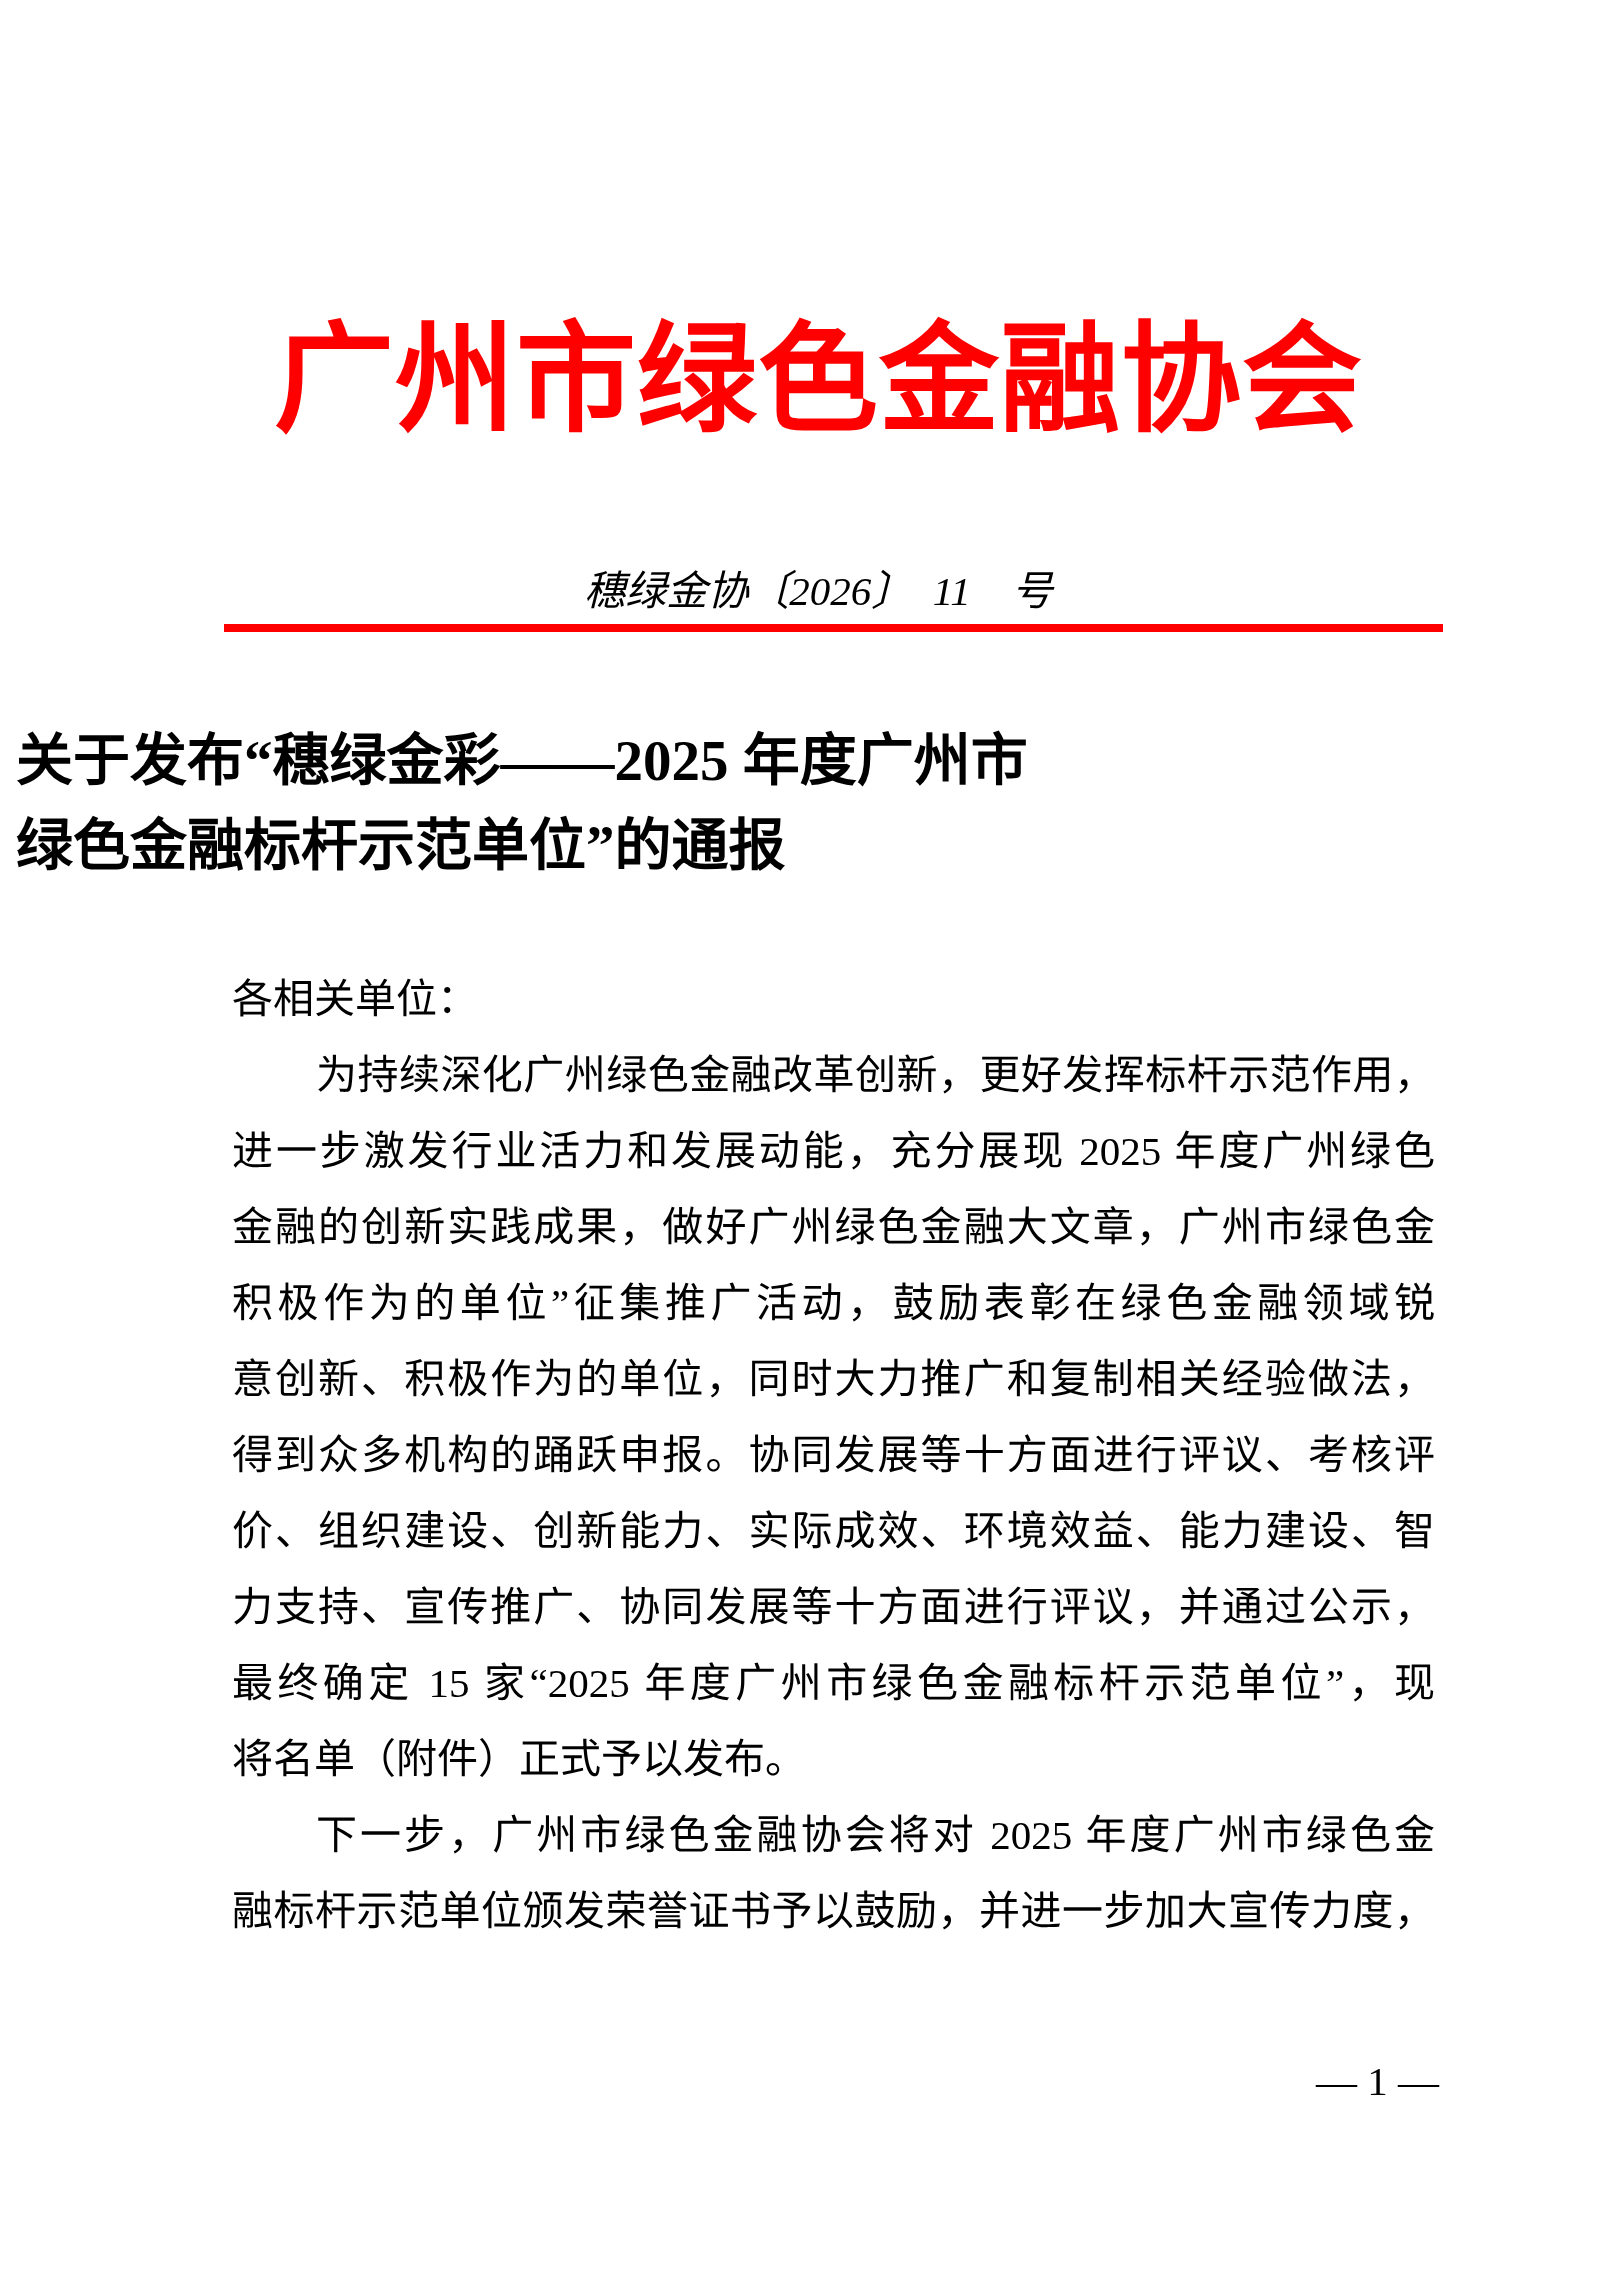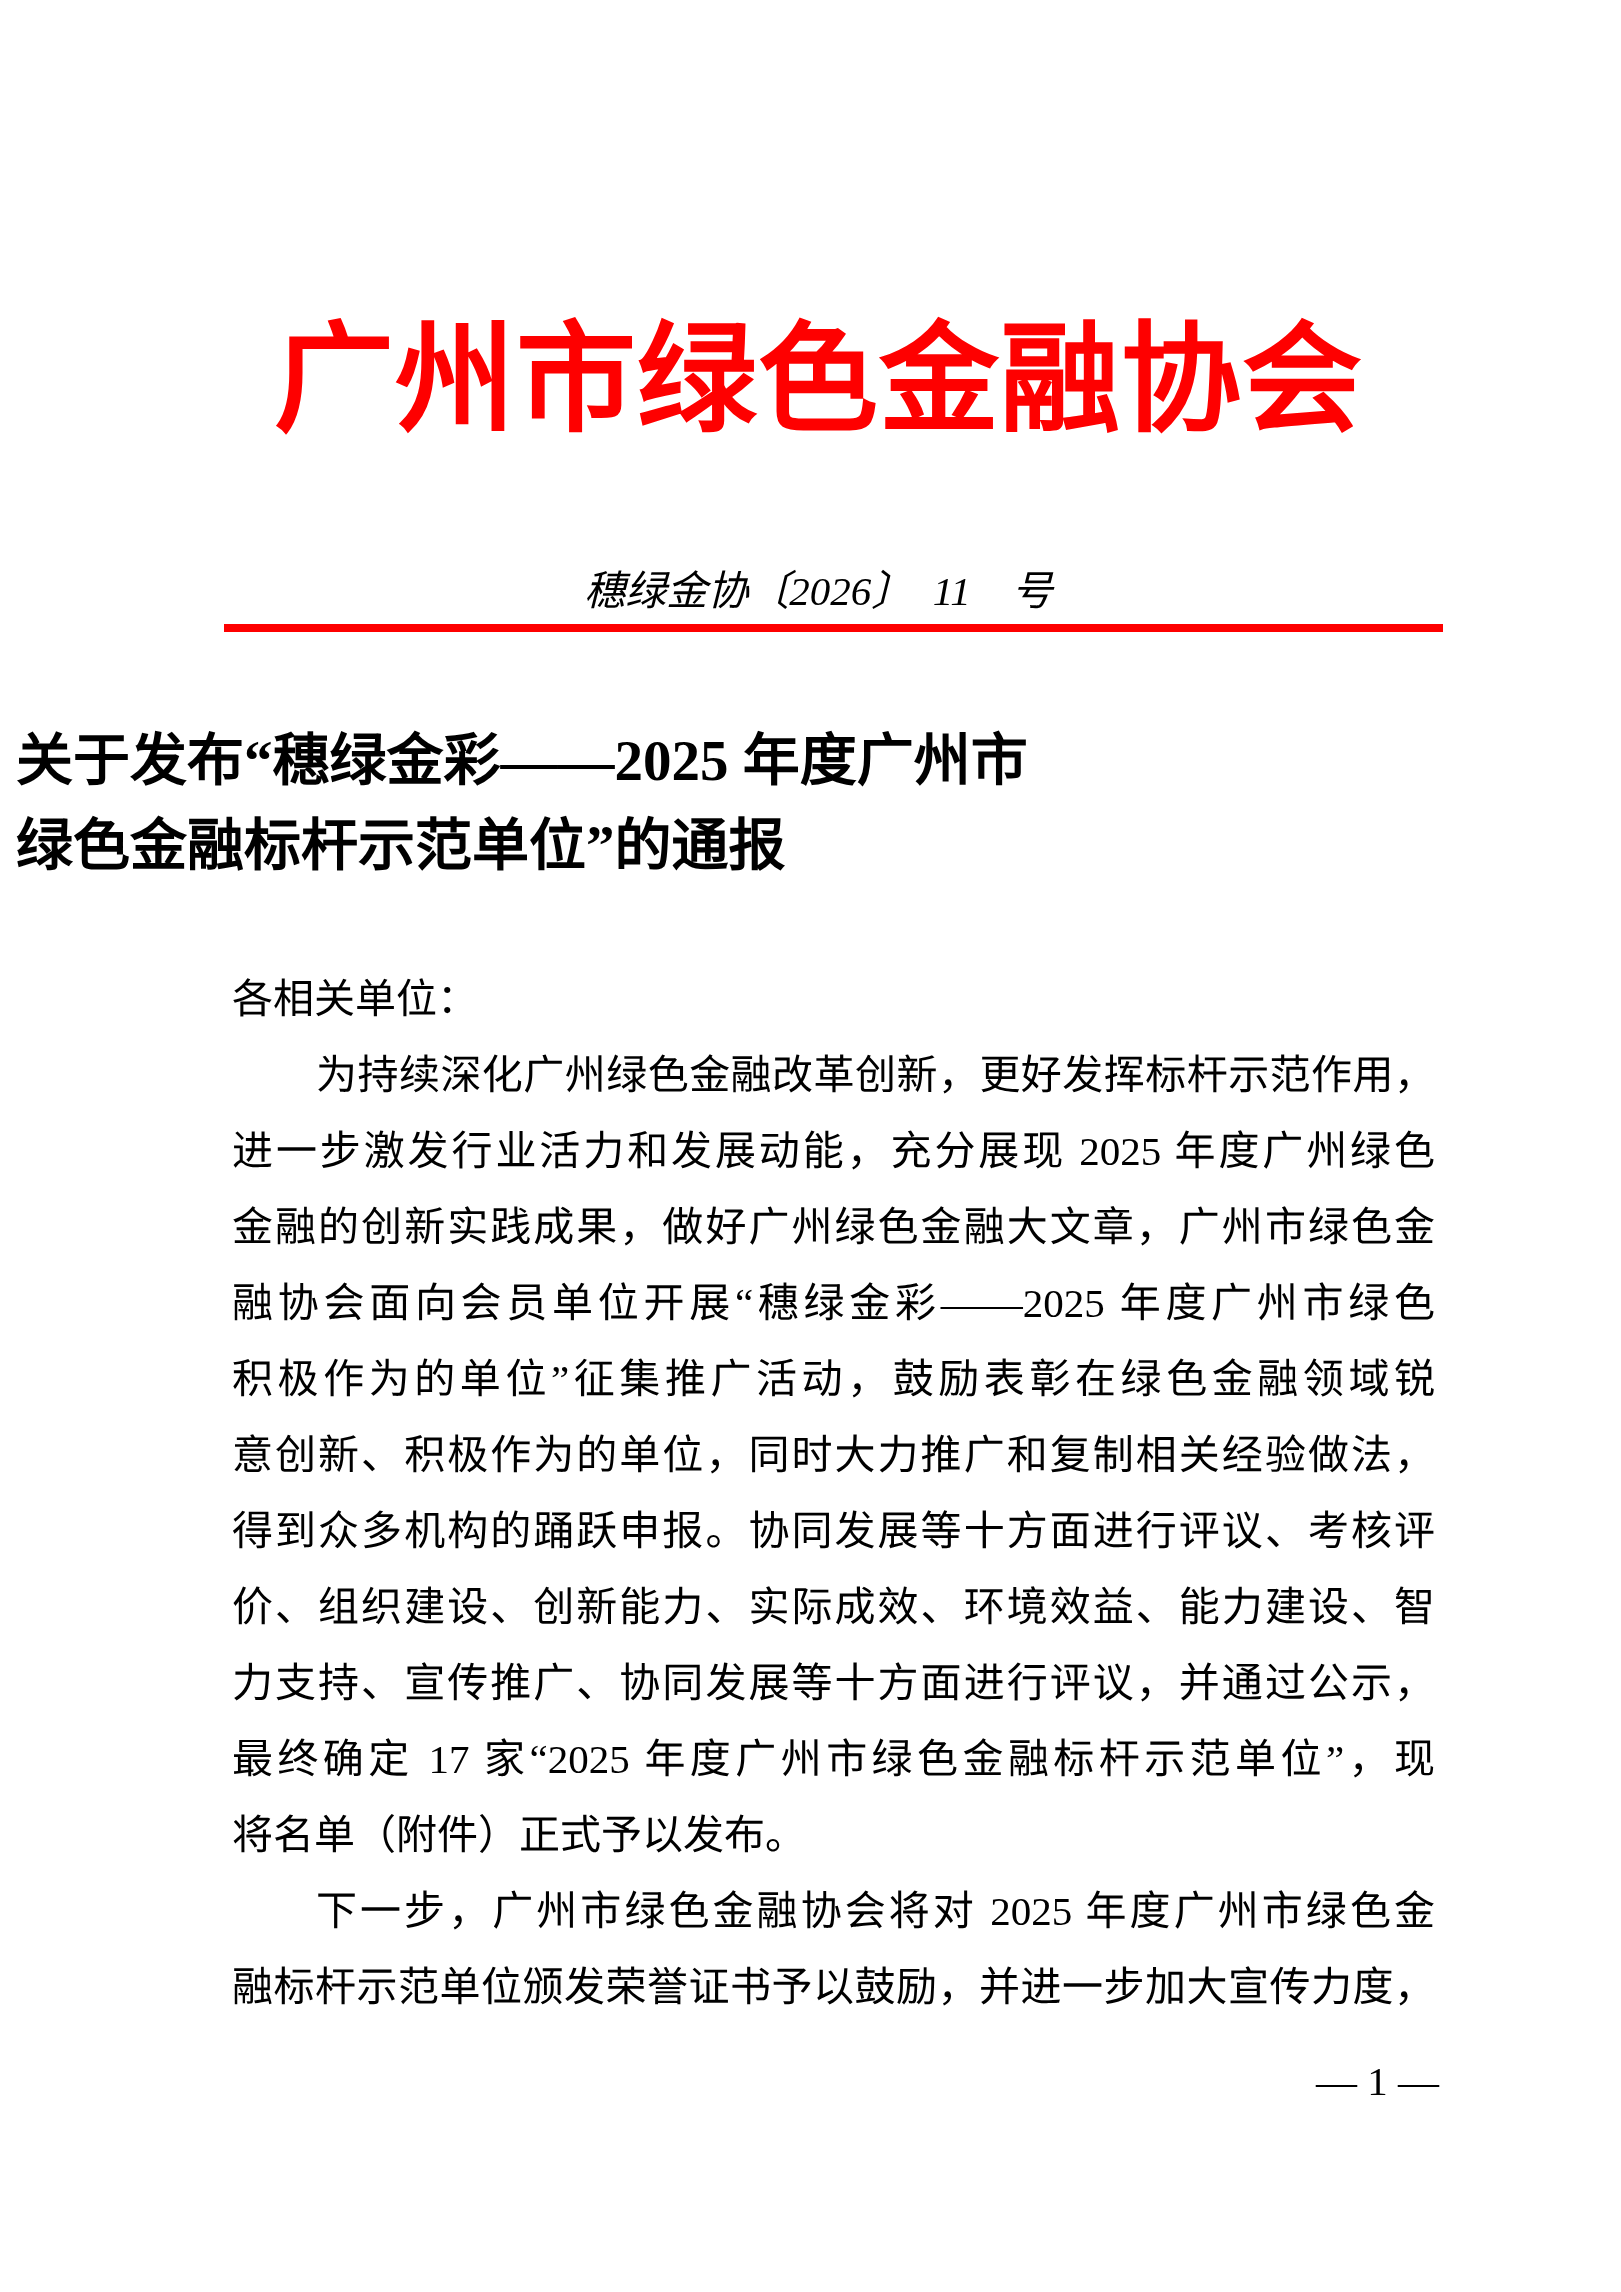--- a/index.html
+++ b/index.html
@@ -111,27 +111,26 @@
   <h2 class="doc-title">
     <span class="title-line">关于发布“穗绿金彩——2025 年度广州市</span>
     <span class="title-line">绿色金融标杆示范单位”的通报</span>
   </h2>
 
   <div class="doc-body">
     <div class="body-line no-fill">各相关单位：</div>
     <div class="body-line indent">为持续深化广州绿色金融改革创新，更好发挥标杆示范作用，</div>
     <div class="body-line">进一步激发行业活力和发展动能，充分展现 2025 年度广州绿色</div>
     <div class="body-line">金融的创新实践成果，做好广州绿色金融大文章，广州市绿色金</div>
-    <div class="body-line">融协会面向会员单位开展“穗绿金彩——2025 年度广州市绿色</div>
     <div class="body-line">积极作为的单位”征集推广活动，鼓励表彰在绿色金融领域锐</div>
     <div class="body-line">意创新、积极作为的单位，同时大力推广和复制相关经验做法，</div>
     <div class="body-line">得到众多机构的踊跃申报。协同发展等十方面进行评议、考核评</div>
     <div class="body-line">价、组织建设、创新能力、实际成效、环境效益、能力建设、智</div>
     <div class="body-line">力支持、宣传推广、协同发展等十方面进行评议，并通过公示，</div>
-    <div class="body-line">最终确定 17 家“2025 年度广州市绿色金融标杆示范单位”，现</div>
+    <div class="body-line">最终确定 15 家“2025 年度广州市绿色金融标杆示范单位”，现</div>
     <div class="body-line no-fill">将名单（附件）正式予以发布。</div>
     <div class="body-line indent">下一步，广州市绿色金融协会将对 2025 年度广州市绿色金</div>
     <div class="body-line">融标杆示范单位颁发荣誉证书予以鼓励，并进一步加大宣传力度，</div>
   </div>
 
   <div class="page-number">— 1 —</div>
 
 </div>
 
 

